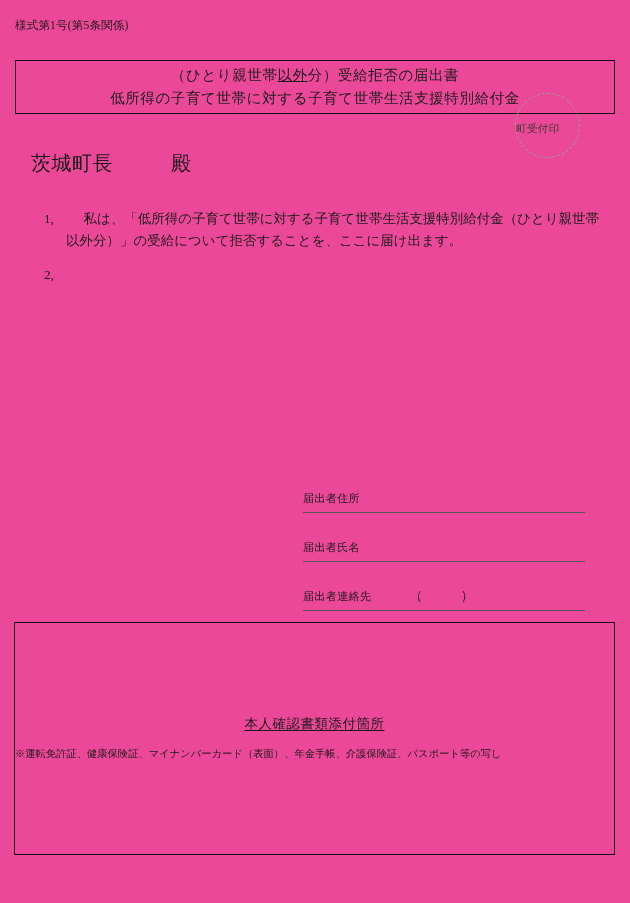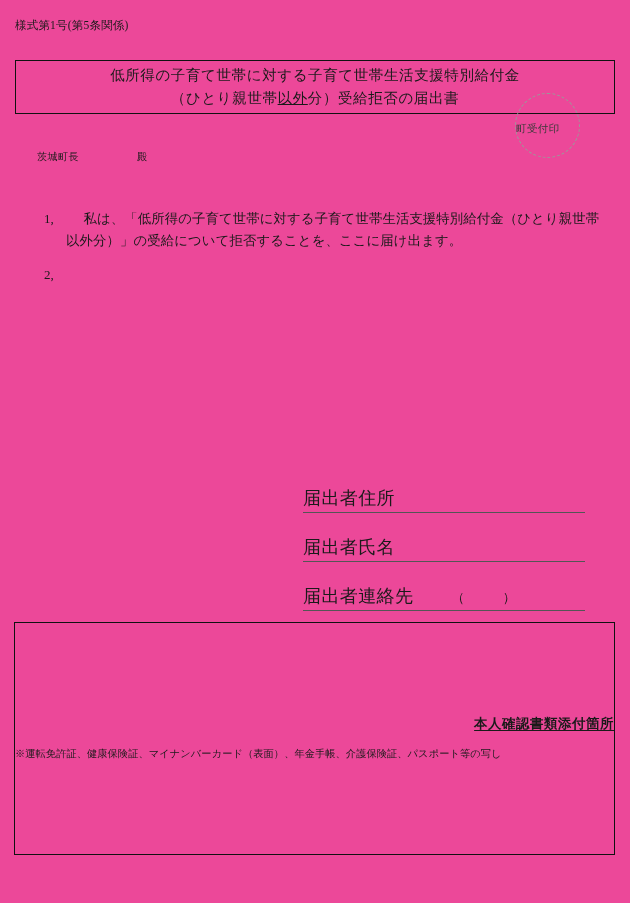--- a/index.html
+++ b/index.html
@@ -88,23 +88,23 @@
     text-align: left;
     font-size: 10.5px;
     color: #3a3a3a;
     letter-spacing: 0.4px;
     white-space: nowrap;
   }
 
   
   .addressee {
     position: absolute;
-    left: 37px;
+    left: 31px;
     top: 150px;
-    font-size: 10px;
+    font-size: 20px;
     letter-spacing: 0.5px;
     white-space: nowrap;
   }
   .addressee .honorific {
     margin-left: 58px;
   }
 
   
   .statements {
     position: absolute;
@@ -154,21 +154,21 @@
     width: 282px;
   }
   .field-row {
     position: relative;
     height: 26px;
     margin-bottom: 22px;
     border-bottom: 1px solid #555555;
     white-space: nowrap;
   }
   .field-label {
-    font-size: 18px;
+    font-size: 11px;
     letter-spacing: 0.4px;
     line-height: 24px;
   }
   .field-paren {
     font-size: 13px;
     line-height: 24px;
     margin-left: 38px;
     letter-spacing: 0.4px;
   }
   .field-paren .gap {
@@ -184,50 +184,49 @@
     width: 601px;
     height: 233px;
     border: 1.6px solid #111111;
     box-sizing: border-box;
   }
   .attach-heading {
     position: absolute;
     left: 0;
     right: 0;
     top: 92px;
-    text-align: right;
+    text-align: center;
     font-size: 13.4px;
     letter-spacing: 0.6px;
     text-decoration: underline;
     text-underline-offset: 2px;
-    font-weight: bold;
   }
   .attach-note {
     position: absolute;
     left: 0;
     right: 0;
     top: 124px;
     font-size: 10.2px;
     letter-spacing: 0.1px;
     white-space: nowrap;
   }
 </style>
 </head>
 <body>
 
 <div class="page">
 
   <div class="form-number">様式第1号(第5条関係)</div>
 
   <div class="title-box">
     <div class="title-inner">
-      <div class="title-line">低所得の子育て世帯に対する子育て世帯生活支援特別給付金</div>
       <div class="title-line">
         <span>（ひとり親世帯</span><span class="uline">以外</span><span>分）受給拒否の届出書</span>
       </div>
+      <div class="title-line">低所得の子育て世帯に対する子育て世帯生活支援特別給付金</div>
     </div>
   </div>
 
   <div class="stamp-circle">
     <div class="stamp-label">町受付印</div>
   </div>
 
   <div class="addressee">
     <span>茨城町長</span><span class="honorific">殿</span>
   </div>

